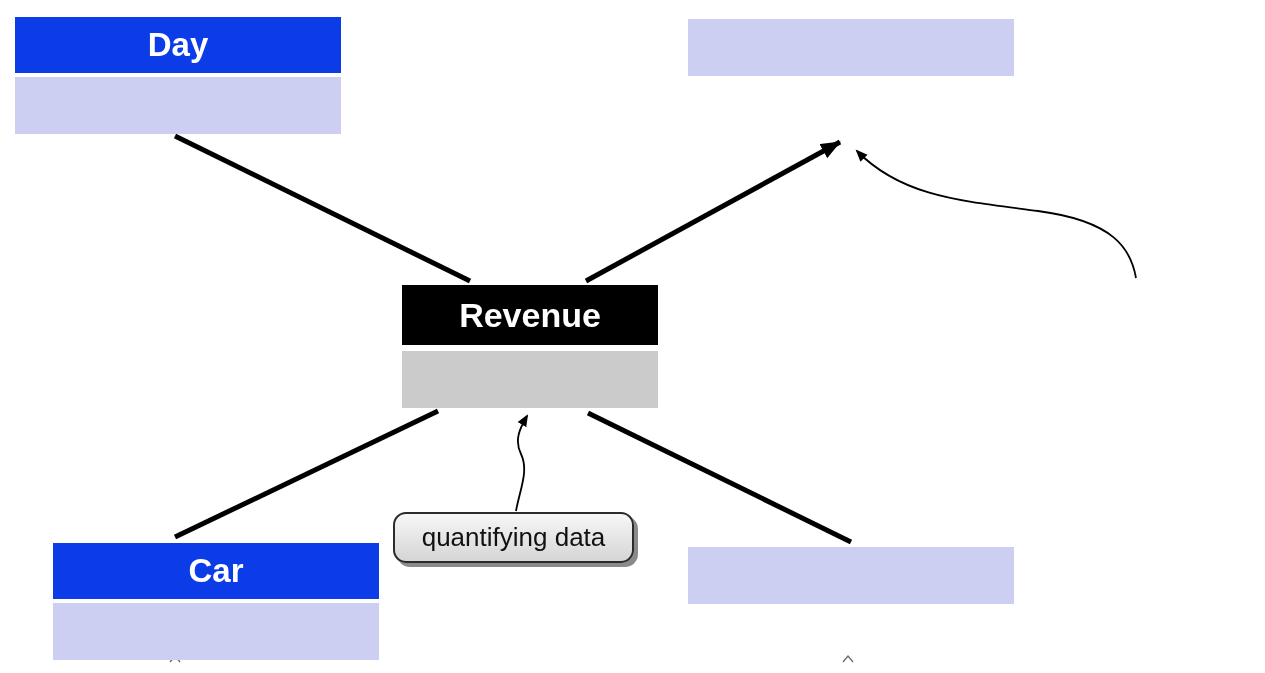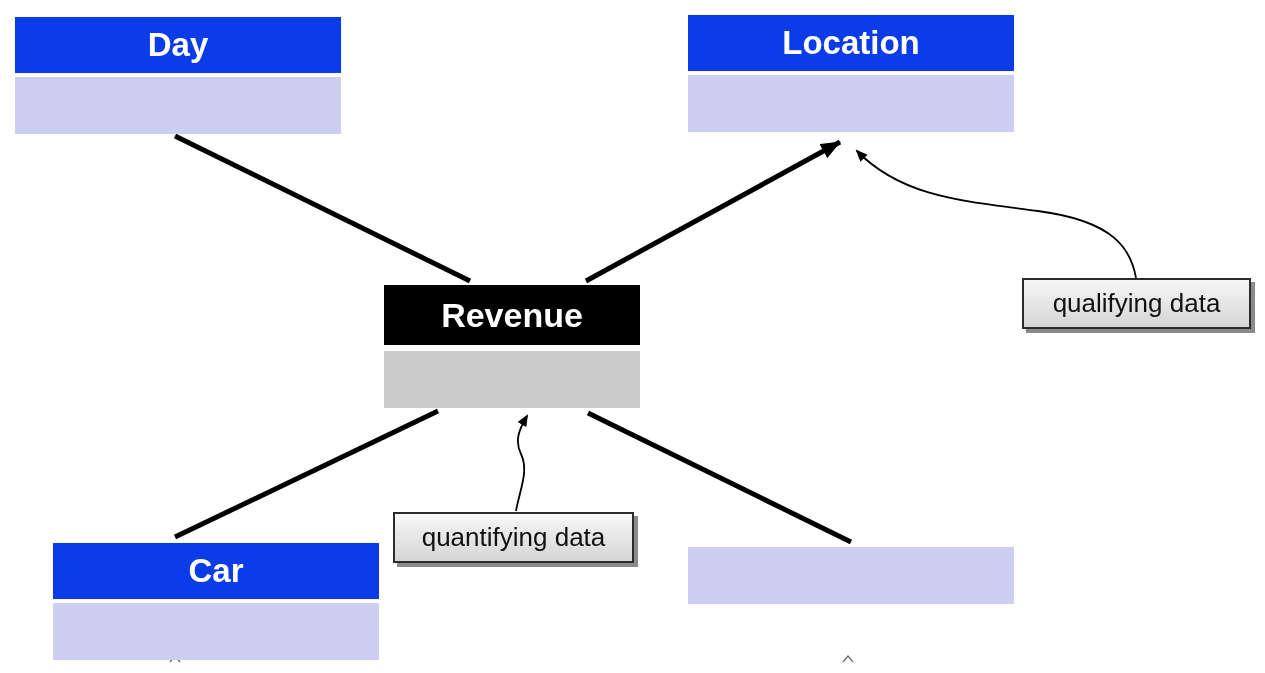--- a/index.html
+++ b/index.html
@@ -46,26 +46,26 @@
     display:flex;align-items:center;justify-content:center;
     background:linear-gradient(#f7f7f7,#d5d5d5);
     border:2px solid var(--callout-border,#2b2b2b);
     box-shadow:4px 4px 0 #8a8a8a;
     box-sizing:border-box;
     color:var(--callout-text,#111);
     font-size:26px;
     white-space:nowrap;
   }
   .co-qualifying{left:1022px;top:278px;width:229px;height:51px;}
-  .co-quantifying{left:393px;top:512px;width:241px;height:51px;}
+  .co-quantifying{left:393px;top:512px;width:241px;height:51px;border-radius:13px;}
   .e-day{left:15px;top:17px;}
   .e-location{left:688px;top:15px;}
   .e-car{left:15px;top:543px;margin-left:38px;}
   .e-customers{left:688px;top:543px;}
-  .e-revenue{left:384px;top:285px;border-radius:12px;}
+  .e-revenue{left:402px;top:285px;border-radius:12px;}
 </style>
 </head>
 <body>
 
 <div class="canvas">
 
   <svg class="connectors" viewBox="0 0 1265 673" xmlns="http://www.w3.org/2000/svg">
     <defs>
       <marker id="arrowThick" markerUnits="userSpaceOnUse" markerWidth="22" markerHeight="18" refX="19" refY="8" orient="auto">
         <path d="M0,0 L20,8 L0,16 Z" class="marker-fill"></path>
@@ -88,23 +88,20 @@
   </svg>
 
   <div class="entity dim e-day">
     <div class="hdr">
       <span>Day</span>
     </div>
     <div class="bdy"></div>
   </div>
 
   <div class="entity dim e-location">
-    <div class="hdr">
-      <span>Location</span>
-    </div>
     <div class="bdy"></div>
   </div>
 
   <div class="entity fact e-revenue">
     <div class="hdr">
       <span>Revenue</span>
     </div>
     <div class="bdy"></div>
   </div>
 
@@ -112,21 +109,18 @@
     <div class="hdr">
       <span>Car</span>
     </div>
     <div class="bdy"></div>
   </div>
 
   <div class="entity dim e-customers">
     <div class="bdy"></div>
   </div>
 
-  <div class="callout co-qualifying">
-    <span>qualifying data</span>
-  </div>
 
   <div class="callout co-quantifying">
     <span>quantifying data</span>
   </div>
 
 </div>
 
 </body></html>

